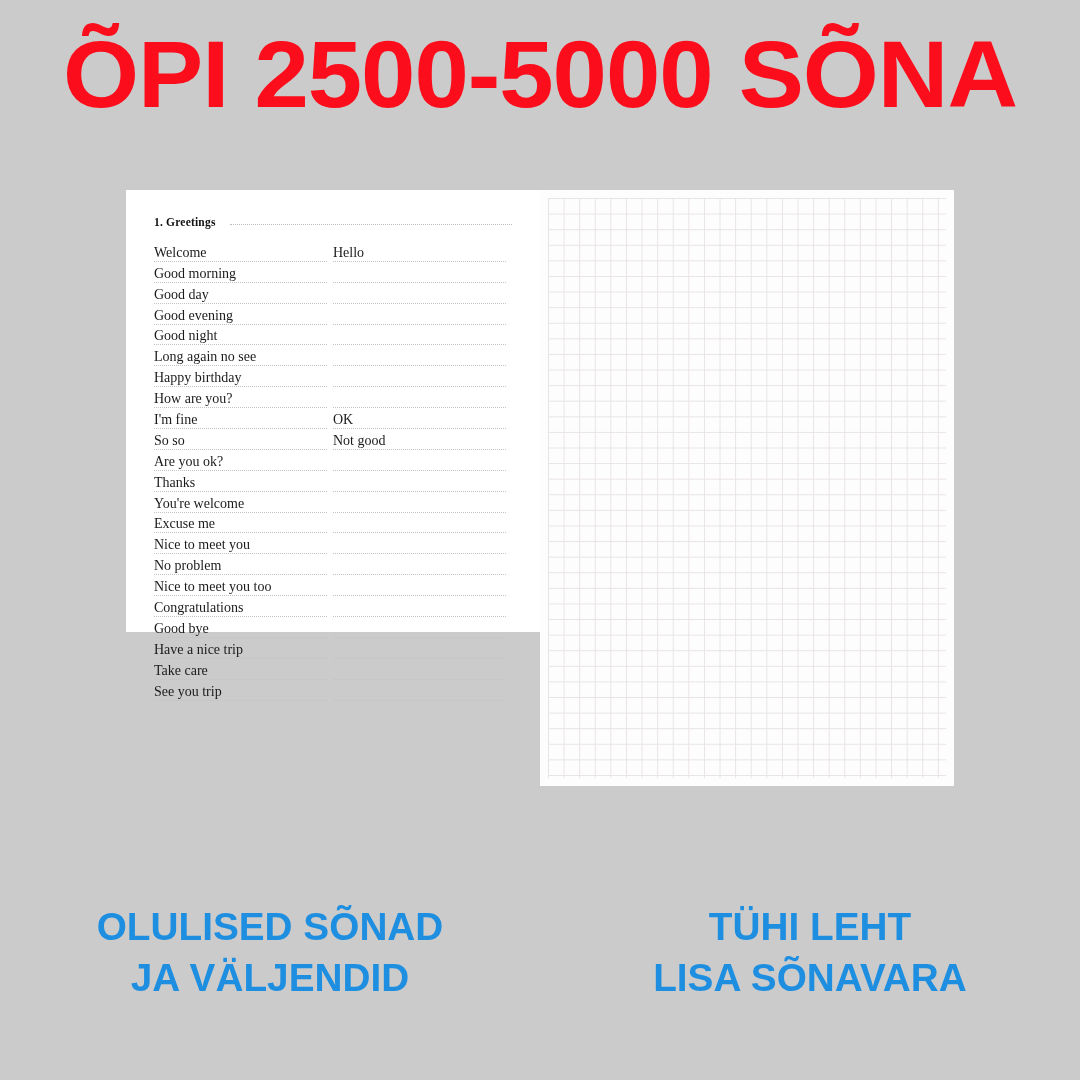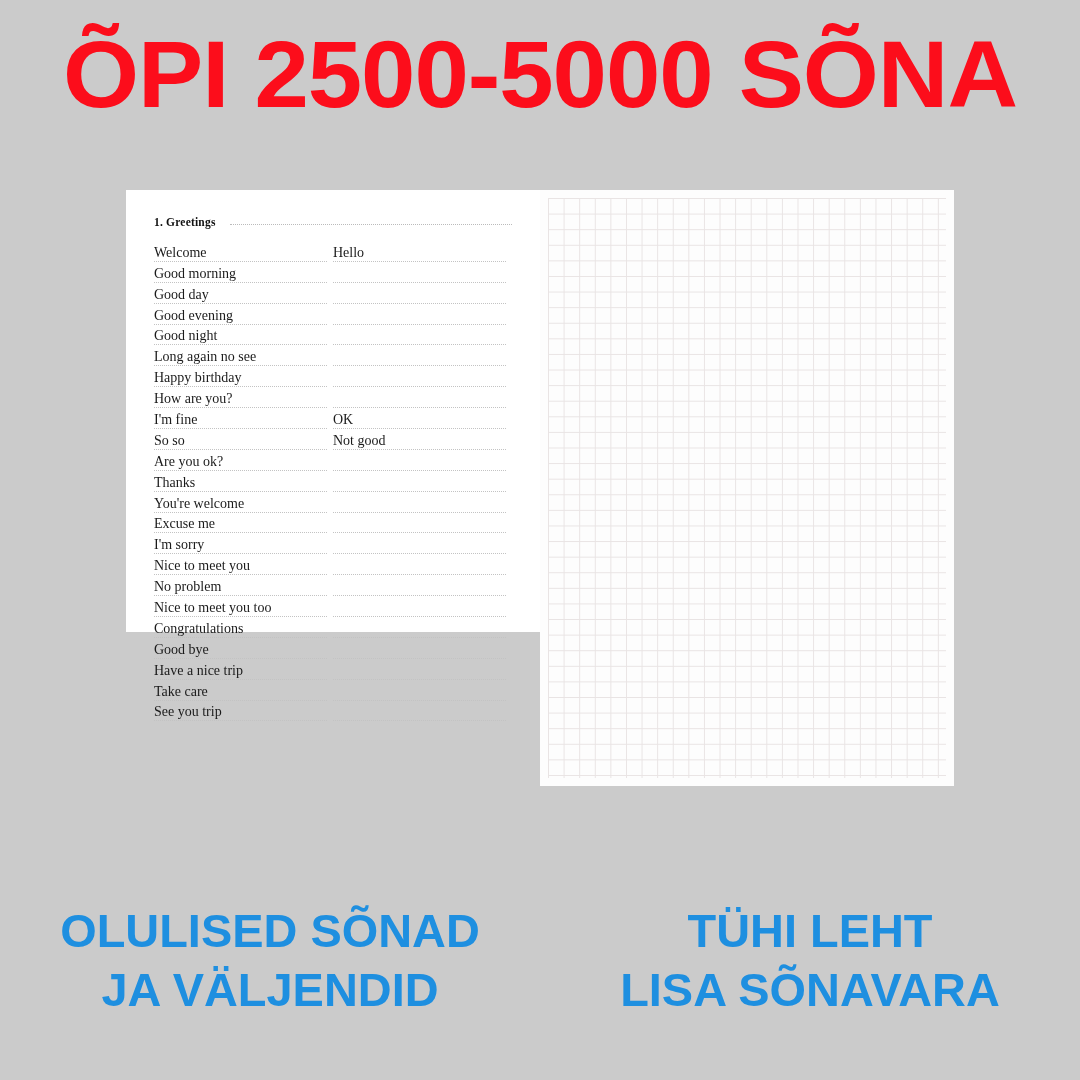--- a/index.html
+++ b/index.html
@@ -122,21 +122,21 @@
   .cap-red {
     top: 818px;
     color: #fc0d1b;
     font-size: 38px;
     letter-spacing: 0px;
   }
   .cap-red .cap-col { transform: scaleX(1.02); }
   .cap-blue {
     top: 908px;
     color: #1e8fe0;
-    font-size: 46px;
+    font-size: 38px;
   }
   .cap-blue .cap-col { transform: scaleX(1.02); }
   .cap-blue .l2 { display: block; margin-top: 12px; }
 </style>
 </head>
 <body>
 
 <div id="page">
 
   <div class="headline">ÕPI 2500-5000 SÕNA</div>
@@ -275,30 +275,20 @@
               <span class="line"></span>
             </div>
             <div class="cell">
               <span class="txt"></span>
               <span class="line"></span>
             </div>
           </div>
           <div class="row">
             <div class="cell">
               <span class="txt">Excuse me</span>
-              <span class="line"></span>
-            </div>
-            <div class="cell">
-              <span class="txt"></span>
-              <span class="line"></span>
-            </div>
-          </div>
-          <div class="row">
-            <div class="cell">
-              <span class="txt">I'm sorry</span>
               <span class="line"></span>
             </div>
             <div class="cell">
               <span class="txt"></span>
               <span class="line"></span>
             </div>
           </div>
           <div class="row">
             <div class="cell">
               <span class="txt">Nice to meet you</span>

